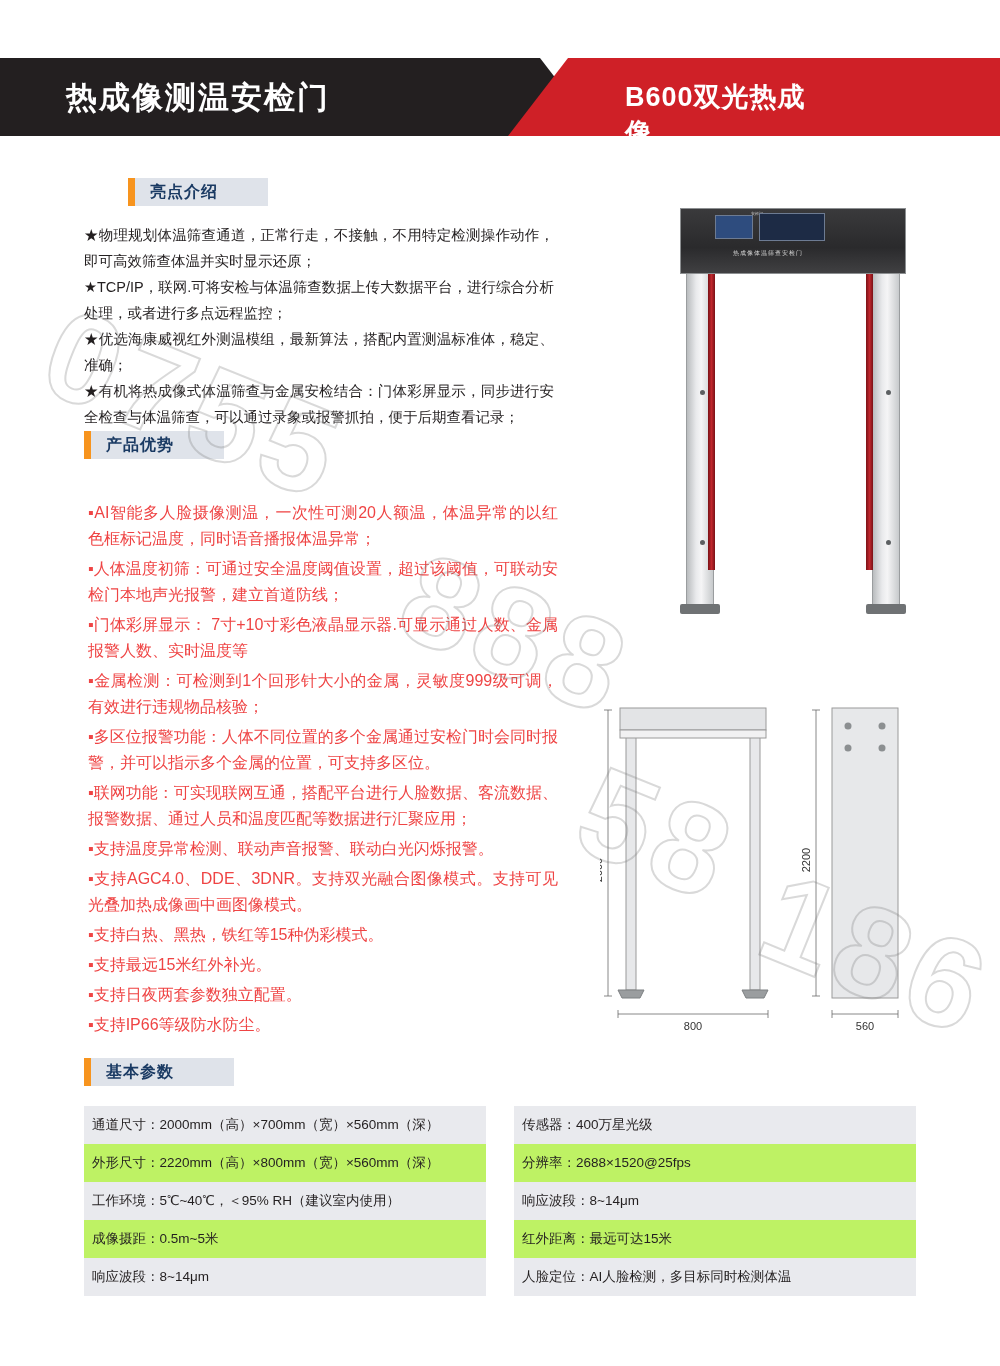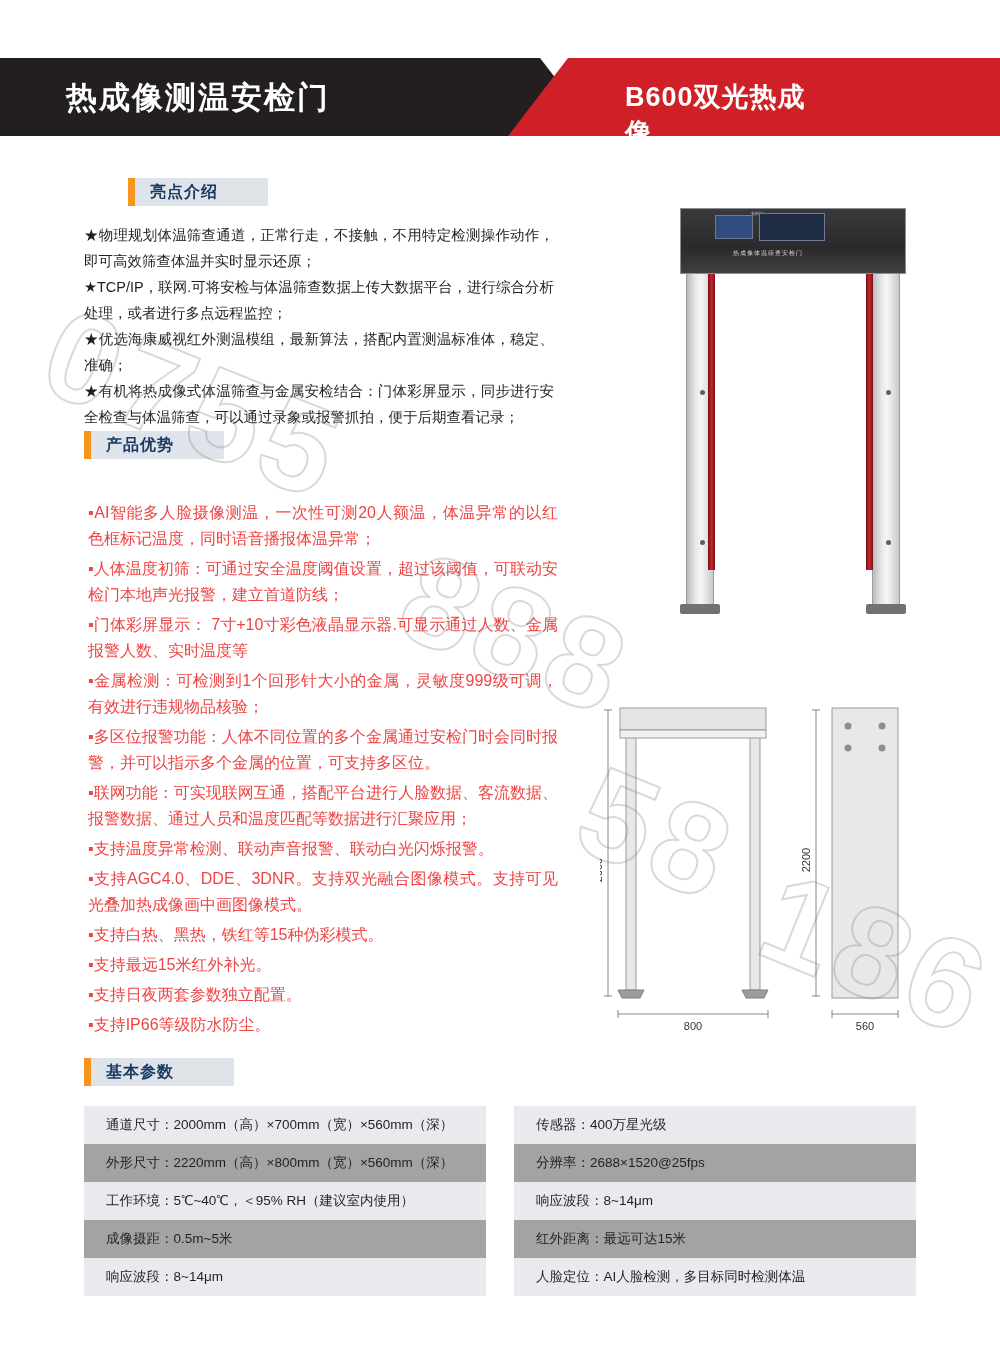--- a/index.html
+++ b/index.html
@@ -214,30 +214,30 @@
     left: 84px;
     top: 1106px;
     width: 832px;
   }
   .spec-row {
     display: flex;
     height: 38px;
   }
   .spec-row .cell {
     box-sizing: border-box;
-    padding: 10px 22px;
+    padding: 10px 8px;
     font-size: 13.5px;
     color: #231f20;
     white-space: nowrap;
     overflow: hidden;
   }
   .spec-row .cell.left { width: 402px; }
   .spec-row .cell.right { width: 402px; margin-left: 28px; }
   .spec-row.odd .cell { background: #e9eaee; }
-  .spec-row.even .cell { background: #a3a3a3; }
+  .spec-row.even .cell { background: #bef264; }
 
   
   .watermark {
     position: absolute;
     left: 0; top: 0;
     width: 1000px; height: 1366px;
     pointer-events: none;
   }
   .wm-text {
     position: absolute;

